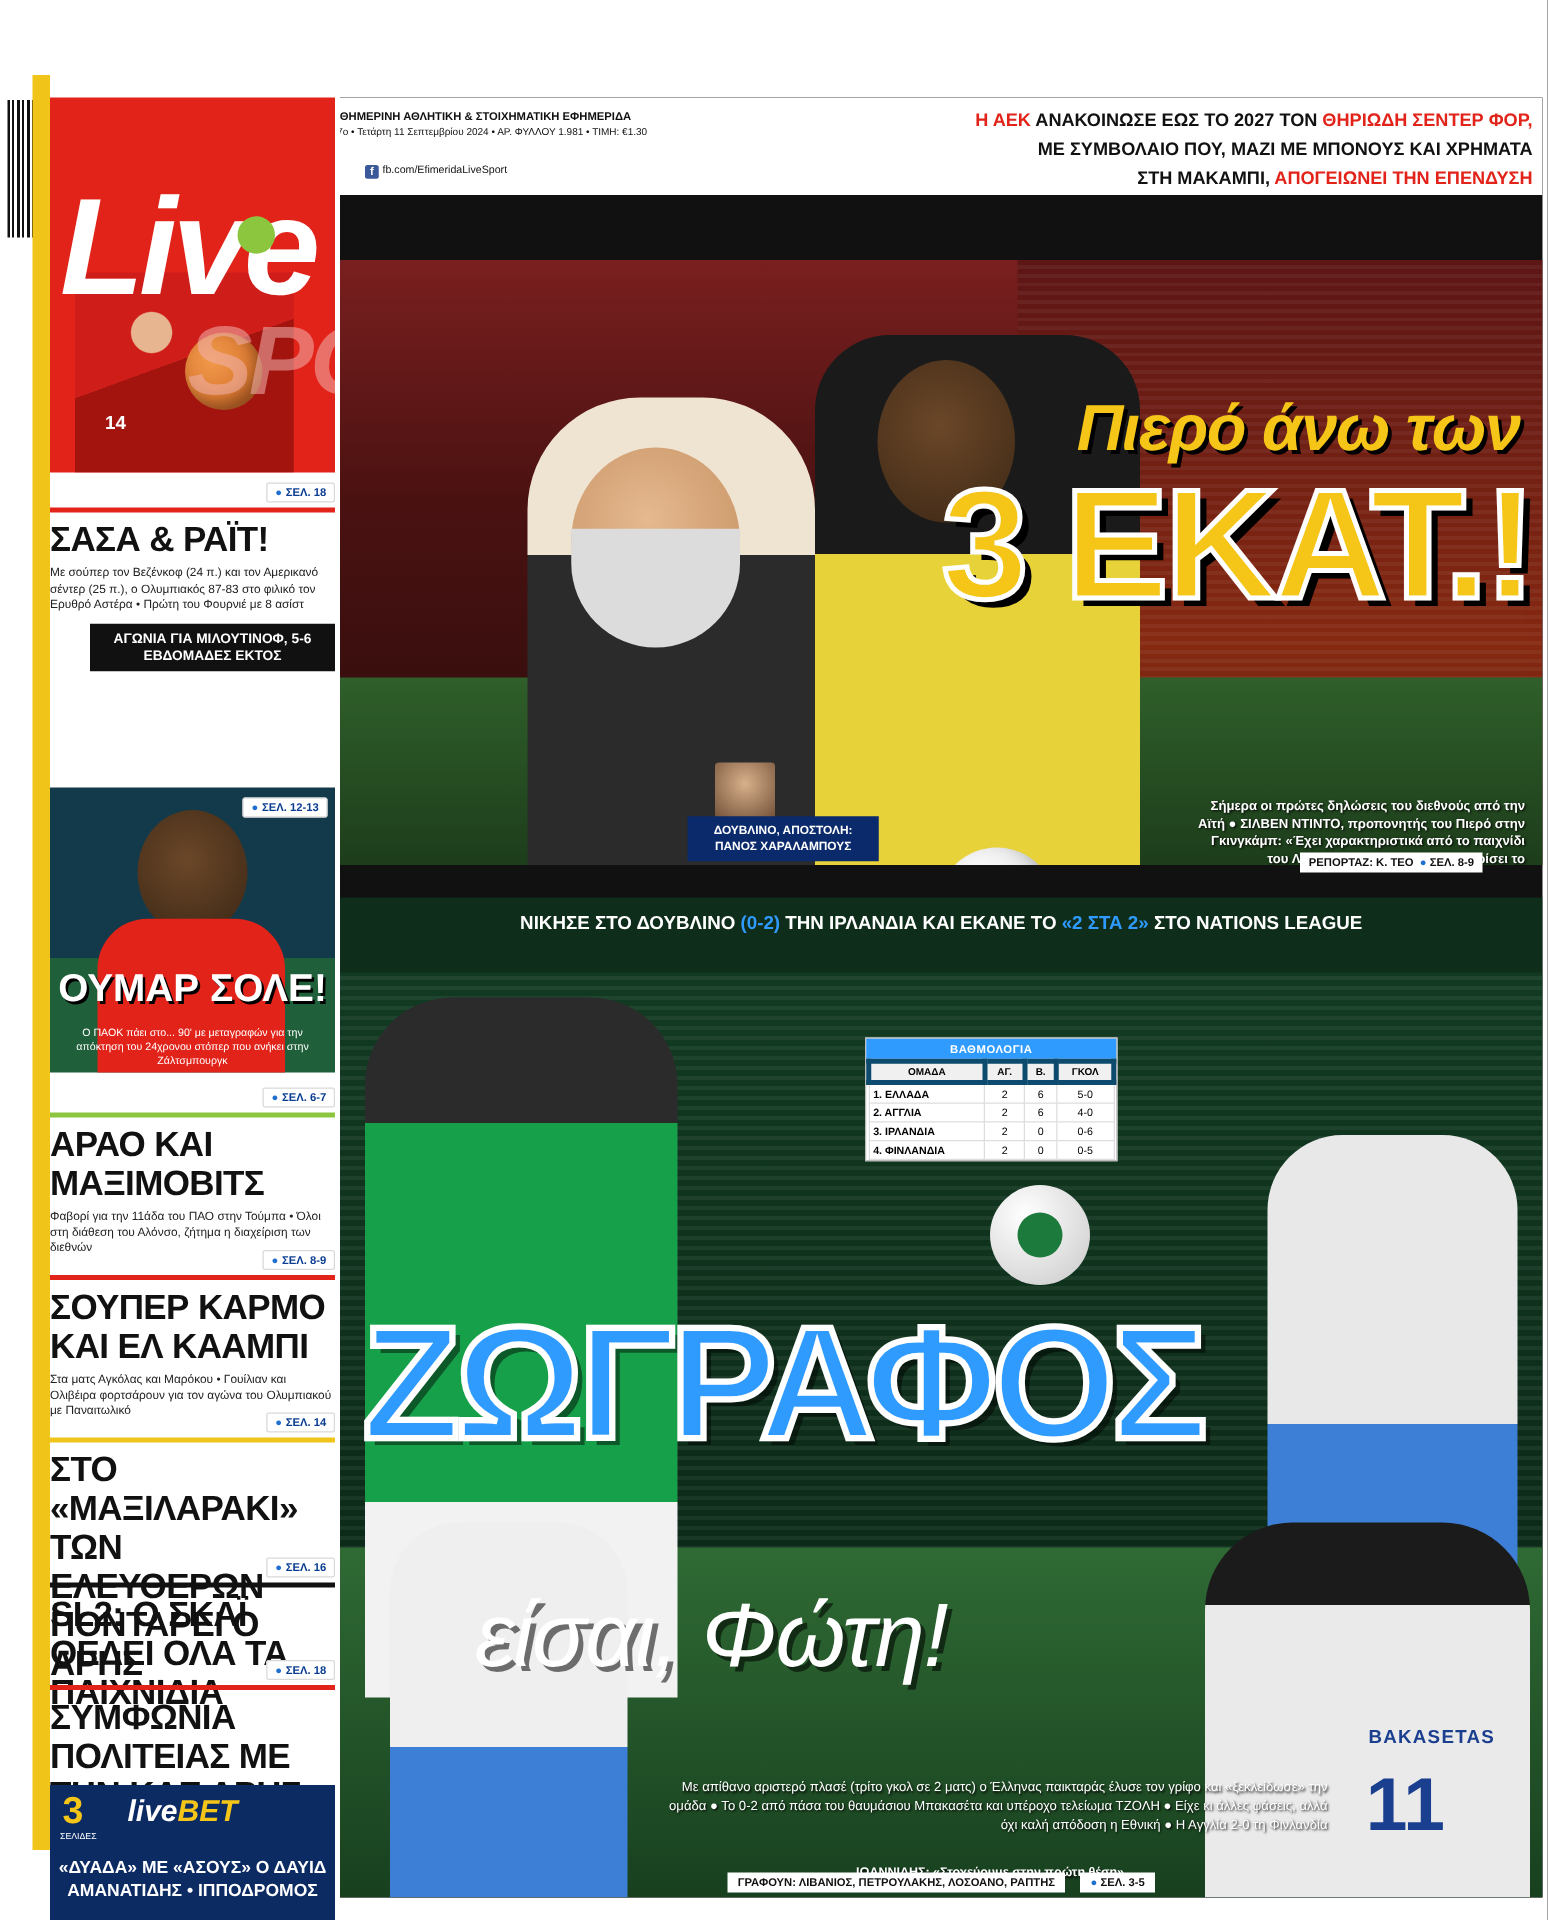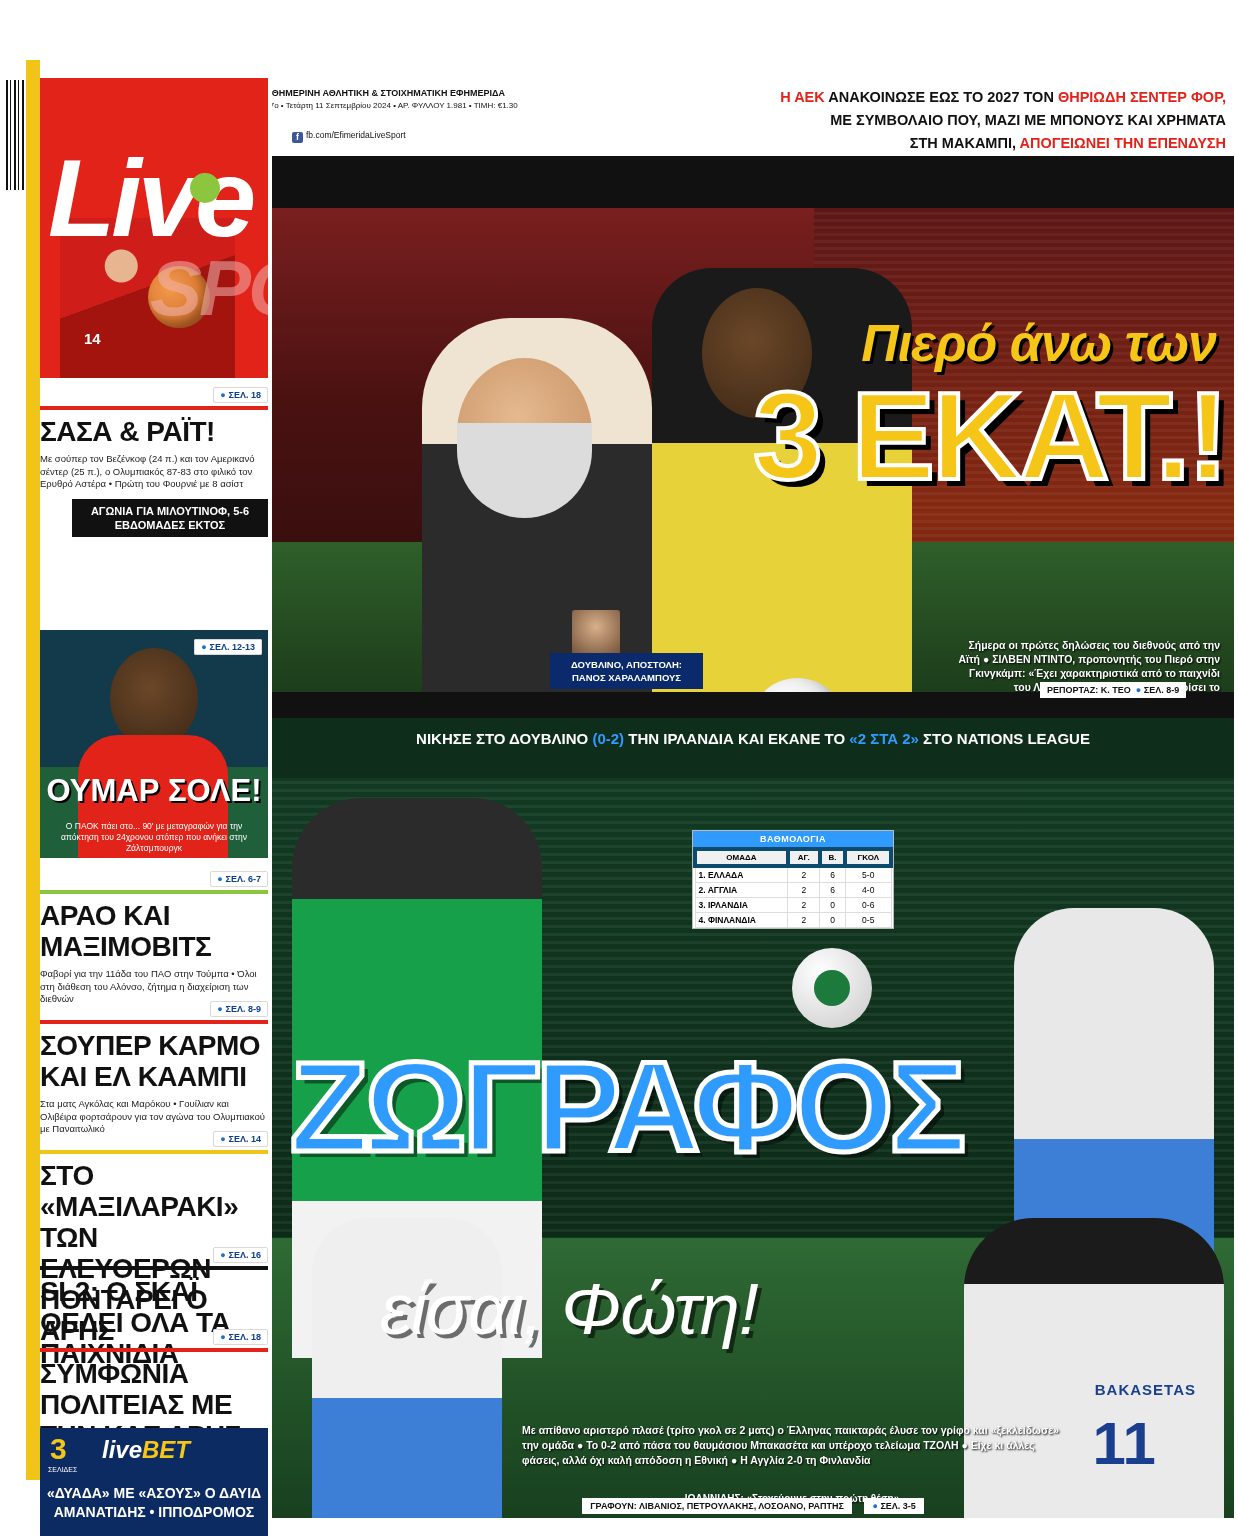--- a/index.html
+++ b/index.html
@@ -248,22 +248,22 @@
     font-size:128px;line-height:118px;font-weight:bold;color:#2f9bff;
     -webkit-text-stroke:5px #ffffff;letter-spacing:-4px;
     text-shadow:6px 6px 0 rgba(0,0,0,.45);
   }
   .zog2{
     position:absolute;left:108px;top:555px;width:740px;
     font-size:72px;line-height:72px;font-weight:normal;font-style:italic;color:#ffffff;
     text-shadow:4px 4px 0 rgba(0,0,0,.55);letter-spacing:-1px;
   }
   .b2-body{
-    position:absolute;left:250px;top:705px;width:540px;text-align:left;
-    font-size:10.5px;line-height:15px;color:#fff;font-weight:bold;
+    position:absolute;left:250px;top:705px;width:540px;text-align:right;
+    font-size:10.5px;line-height:15px;color:#fff;font-weight:normal;
     text-shadow:1px 1px 2px #000;
   }
   .b2-quote{
     position:absolute;left:250px;top:775px;width:540px;text-align:center;
     font-size:10px;color:#fff;font-weight:bold;text-shadow:1px 1px 2px #000;
   }
   .credits{
     position:absolute;left:0;bottom:4px;width:962px;text-align:center;
   }
   .credits .cbox{

